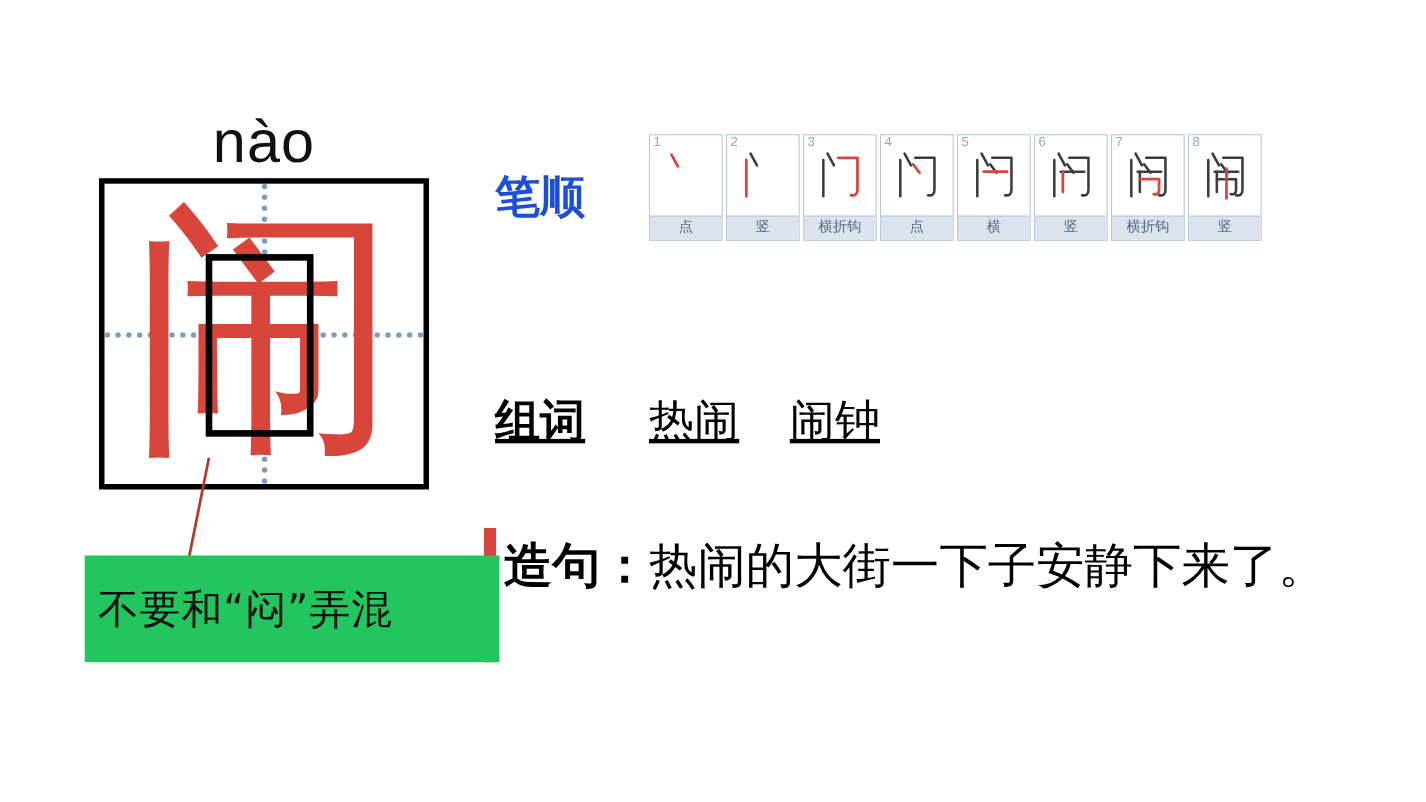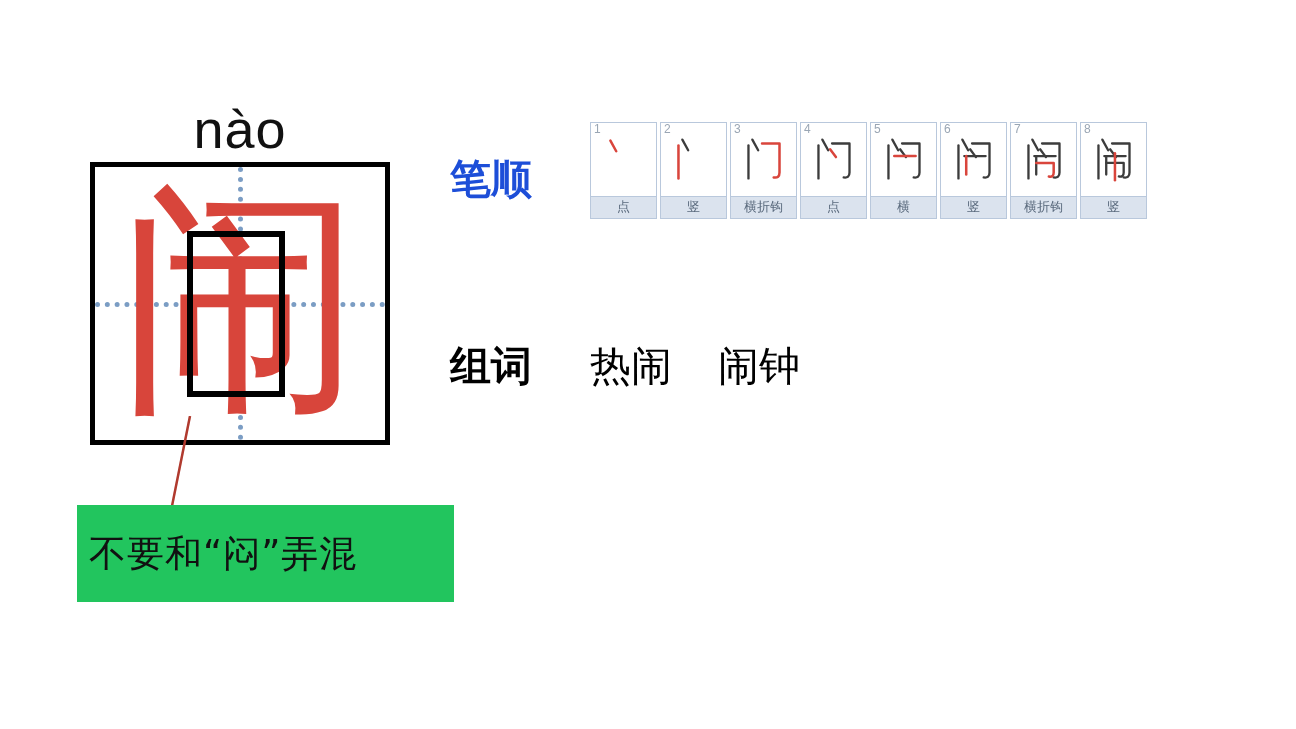--- a/index.html
+++ b/index.html
@@ -170,23 +170,24 @@
     color: #5a6a7d;
     padding: 3px 0 4px;
     font-family: "DejaVu Sans", sans-serif;
     line-height: 1.1;
     white-space: nowrap;
   }
 
   
   #vocab-row {
     position: absolute;
-    left: 0; top: 314px;
+    left: 0; top: 330px;
     display: flex;
     align-items: baseline;
+    text-decoration: underline;
   }
   #vocab-label {
     width: 140px;
     flex: 0 0 140px;
     font-size: 41px;
     font-weight: bold;
     font-family: "DejaVu Sans", sans-serif;
     line-height: 1;
   }
   .vocab-word {
@@ -364,14 +365,20 @@
 
     </div>
   </div>
 
   <div id="vocab-row">
     <div id="vocab-label">组词</div>
     <div class="vocab-word">热闹</div>
     <div class="vocab-word">闹钟</div>
   </div>
 
+  <div id="sentence-block">
+    <div id="sentence-accent"></div>
+    <div id="sentence-text">
+      <span id="sentence-label">造句：</span><span>热闹的大街一下子安静下来了。</span>
+    </div>
+  </div>
 
 </div>
 
 </body></html>

